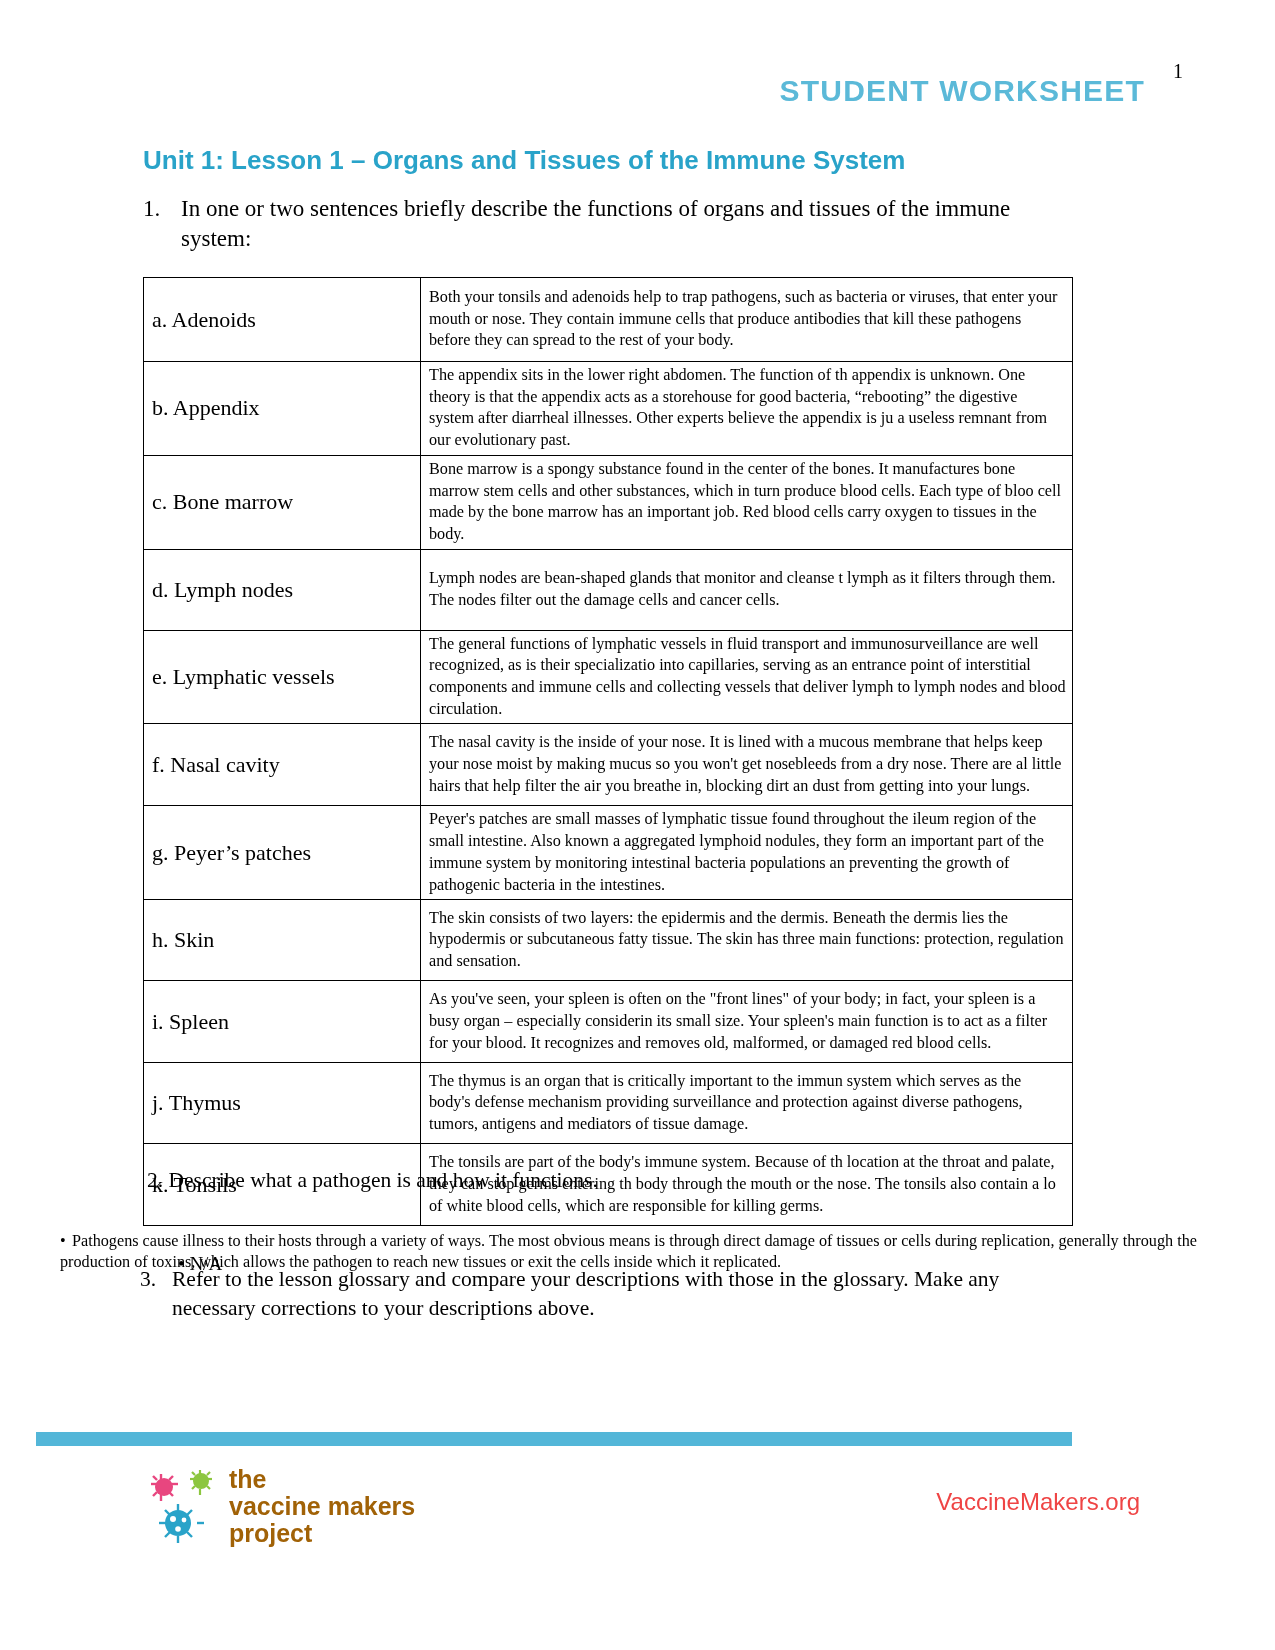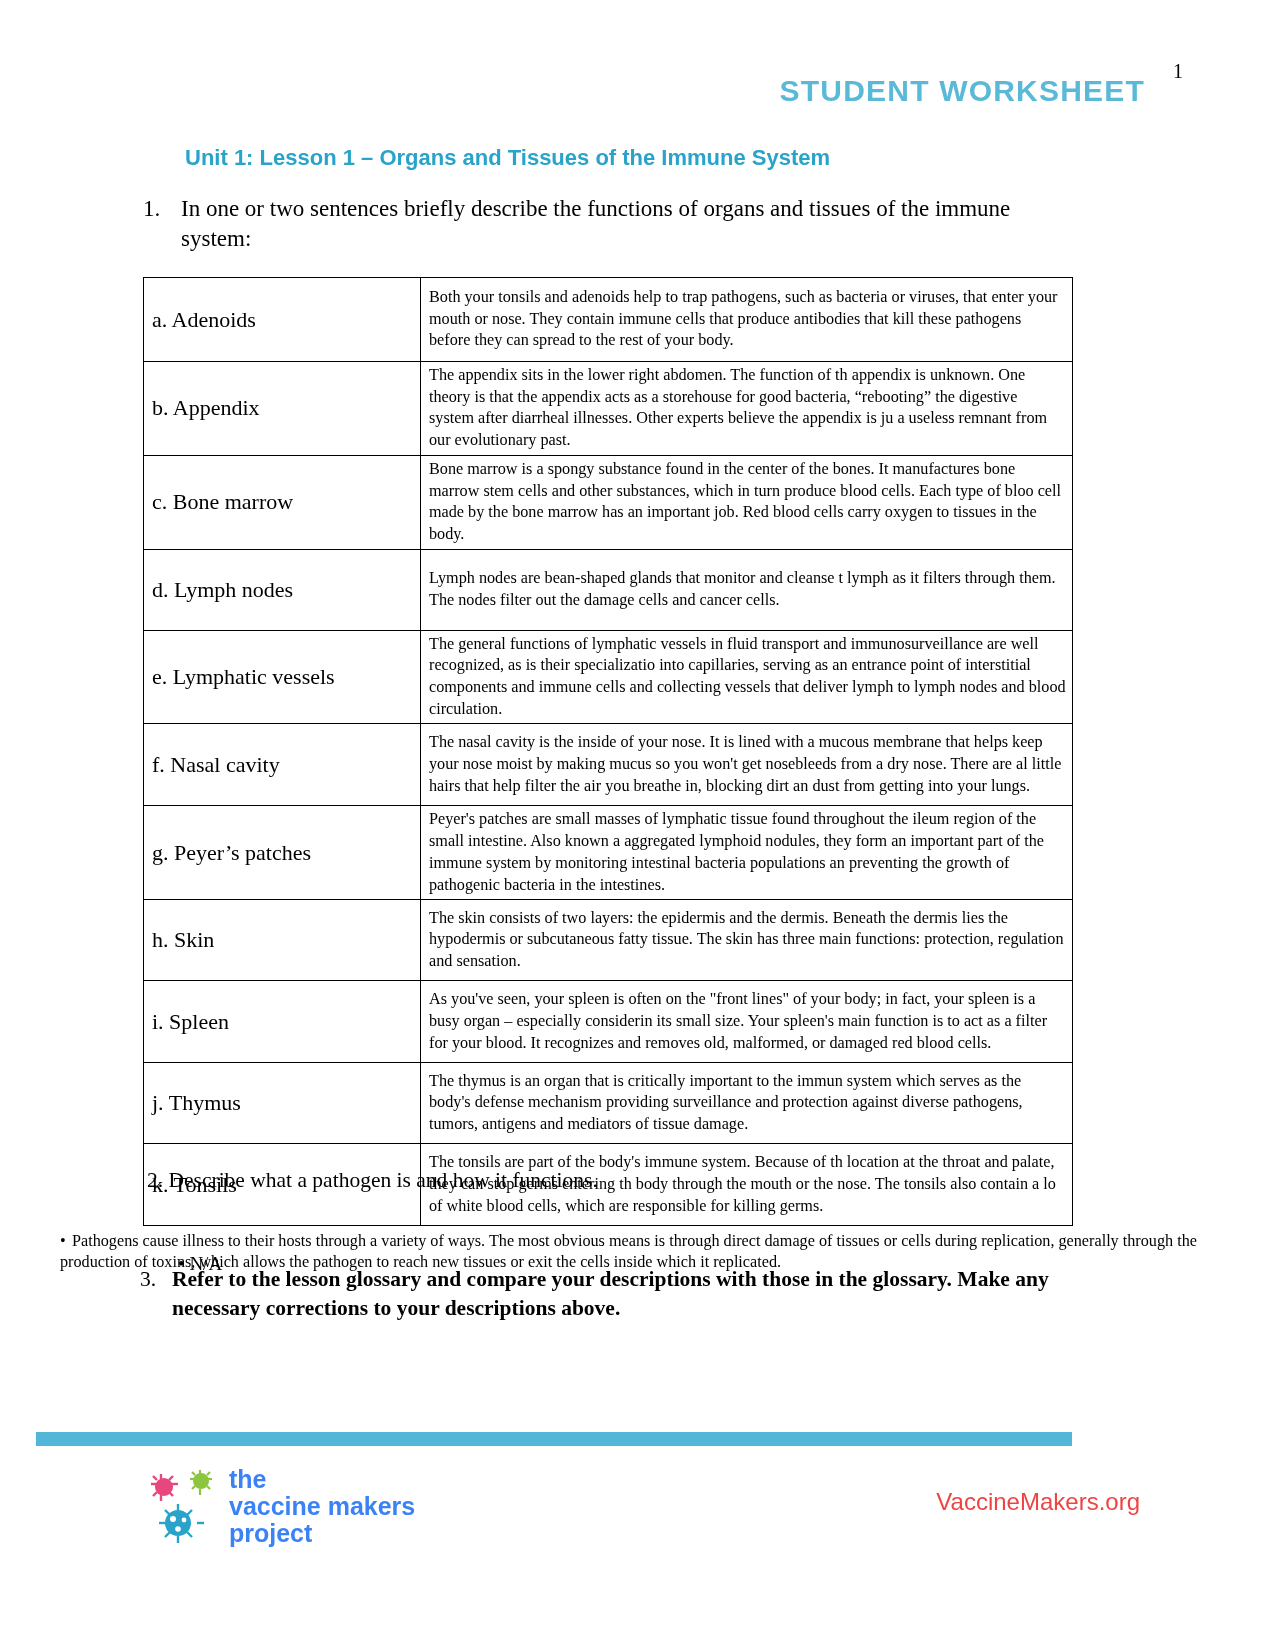--- a/index.html
+++ b/index.html
@@ -37,24 +37,23 @@
     font-size: 30px;
     font-weight: bold;
     letter-spacing: 1.2px;
     color: #5bb9d8;
   }
   .lesson-heading {
     position: absolute;
     top: 145px;
     left: 143px;
     font-family: "Liberation Sans", sans-serif;
-    font-size: 22px;
+    font-size: 26px;
     font-weight: bold;
     color: #29a3c9;
-    margin-left: 42px;
   }
   .question-1 {
     position: absolute;
     top: 194px;
     left: 143px;
     width: 920px;
     font-size: 23px;
     line-height: 1.32;
   }
   .q1-num {
@@ -123,21 +122,20 @@
     line-height: 1.34;
   }
   .q3-num {
     position: absolute;
     left: 0;
     top: 0;
   }
   .q3-text {
     display: block;
     margin-left: 32px;
-    font-weight: bold;
   }
   .answer-3 {
     position: absolute;
     top: 1253px;
     left: 178px;
     font-size: 19px;
   }
   .footer-bar {
     position: absolute;
     left: 36px;
@@ -161,21 +159,21 @@
     height: 78px;
   }
   .logo-text {
     position: absolute;
     left: 84px;
     top: -2px;
     font-family: "Liberation Sans", sans-serif;
     font-size: 25px;
     font-weight: bold;
     line-height: 1.08;
-    color: #3b82f6;
+    color: #a16207;
   }
   .footer-url {
     position: absolute;
     right: 135px;
     top: 1488px;
     font-family: "Liberation Sans", sans-serif;
     font-size: 24px;
     color: #ef4444;
   }
 </style>

